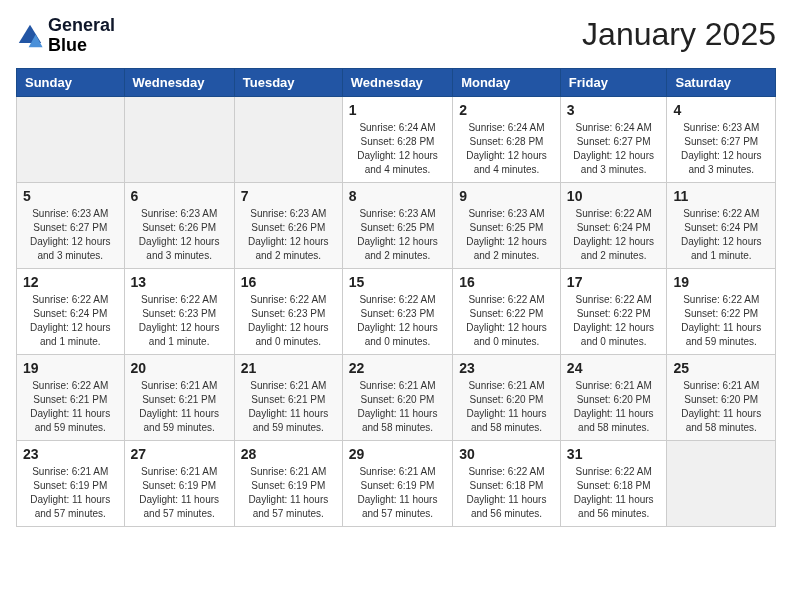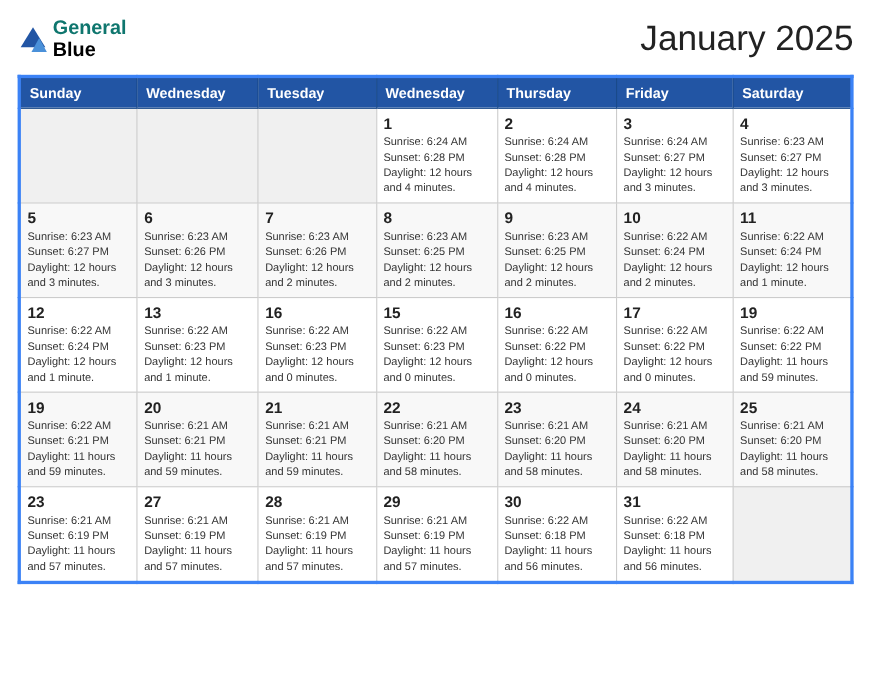--- a/index.html
+++ b/index.html
@@ -19,42 +19,42 @@
     .logo {
       display: flex;
       align-items: center;
       gap: 4px;
     }
     .logo-text {
       font-size: 18px;
       font-weight: bold;
       line-height: 1.1;
     }
-    .logo-general { color: #0f766e; }
+    .logo-general { color: #0f172a; }
     .logo-blue { color: #000000; }
     .logo-icon {
       width: 28px;
       height: 28px;
     }
     .title-block {
       text-align: right;
     }
     .month-title {
       font-size: 32px;
       font-weight: normal;
       color: #222;
     }
     .subtitle {
       font-size: 14px;
       color: #555;
     }
     .calendar {
       width: 100%;
       border-collapse: collapse;
-      border: 3px solid #3b82f6;
+      border: 1px solid #3b82f6;
     }
     .calendar th {
       background: #2255a4;
       color: #fff;
       text-align: left;
       padding: 6px 8px;
       font-size: 13px;
       font-weight: bold;
       border: 1px solid #1a4a8a;
     }
@@ -74,20 +74,21 @@
     .day-number {
       font-size: 14px;
       font-weight: bold;
       margin-bottom: 3px;
       color: #222;
     }
     .day-info {
       font-size: 10px;
       color: #333;
       line-height: 1.4;
+      text-align: center;
     }
     .empty-cell {
       background: #f0f0f0 !important;
     }
   </style>
 </head>
 <body>
 
 <div class="header">
   <div class="logo">
@@ -105,21 +106,21 @@
   </div>
 </div>
 
 <table class="calendar">
   <thead>
     <tr>
     <th>Sunday</th>
         <th>Wednesday</th>
         <th>Tuesday</th>
         <th>Wednesday</th>
-        <th>Thursday</th>
+        <th>Monday</th>
         <th>Friday</th>
         <th>Saturday</th>
       </tr>
   </thead>
   <tbody id="calendar-body">
   <tr>
         <td class="empty-cell"></td>
         <td class="empty-cell"></td>
         <td class="empty-cell"></td>
         <td>

